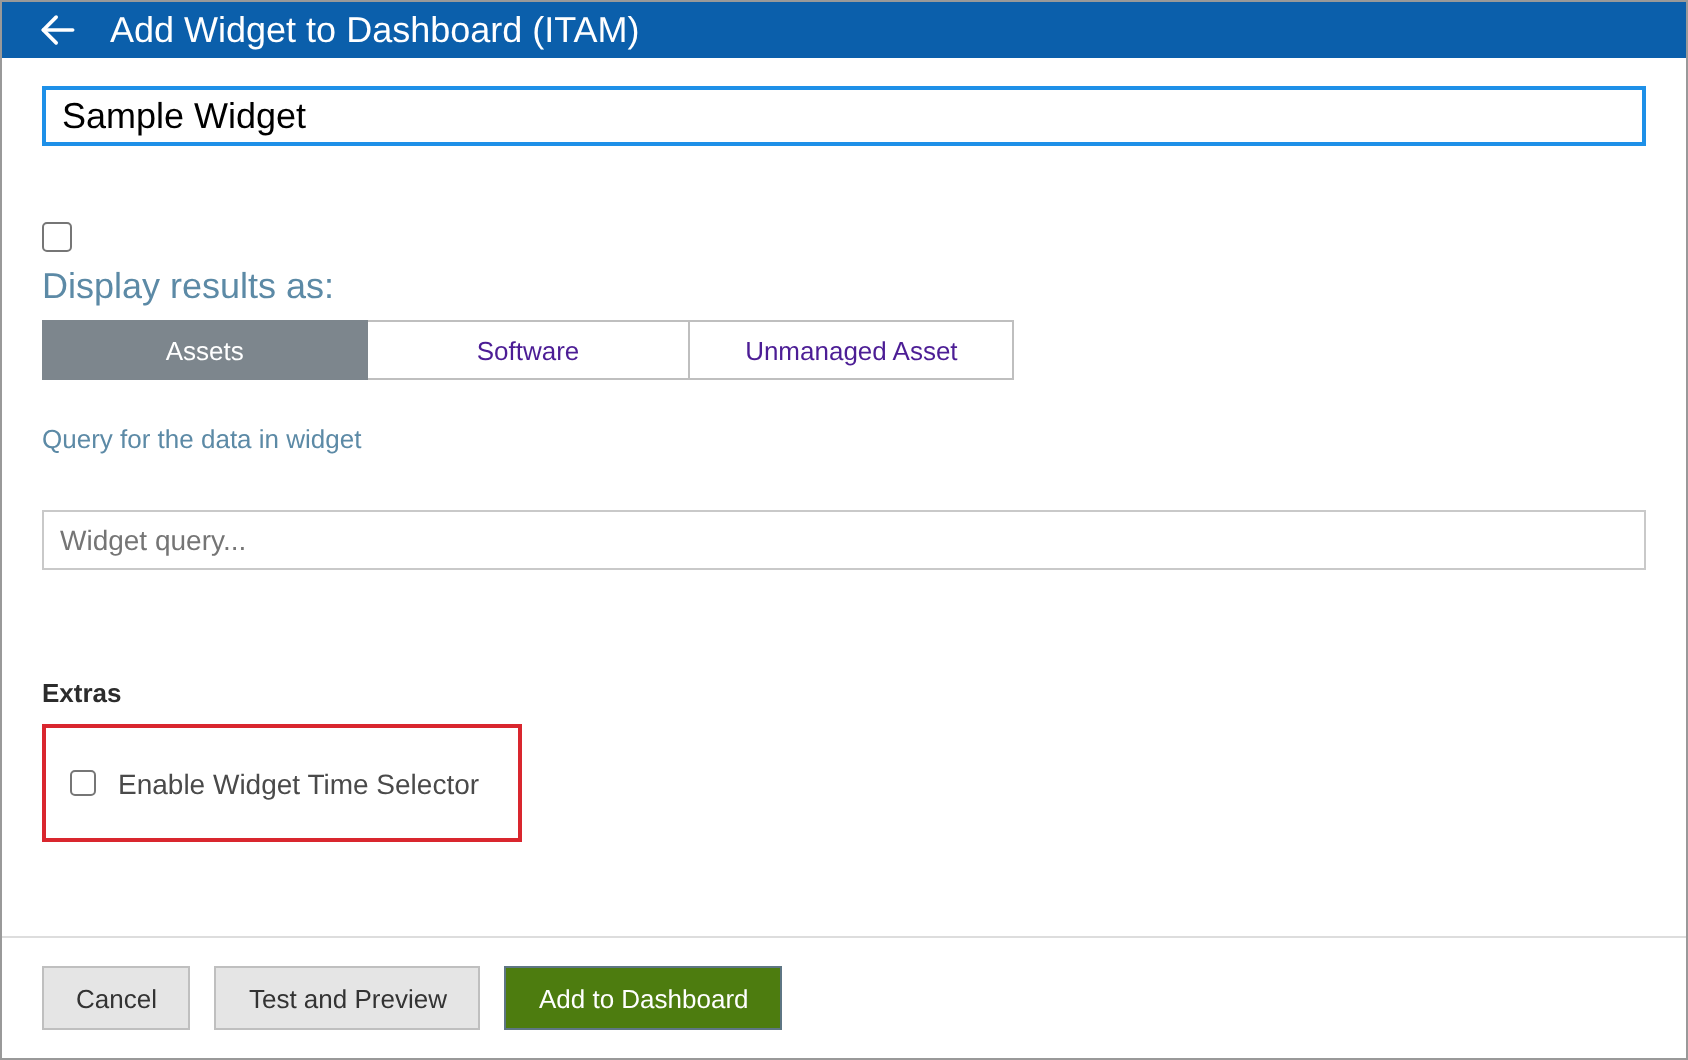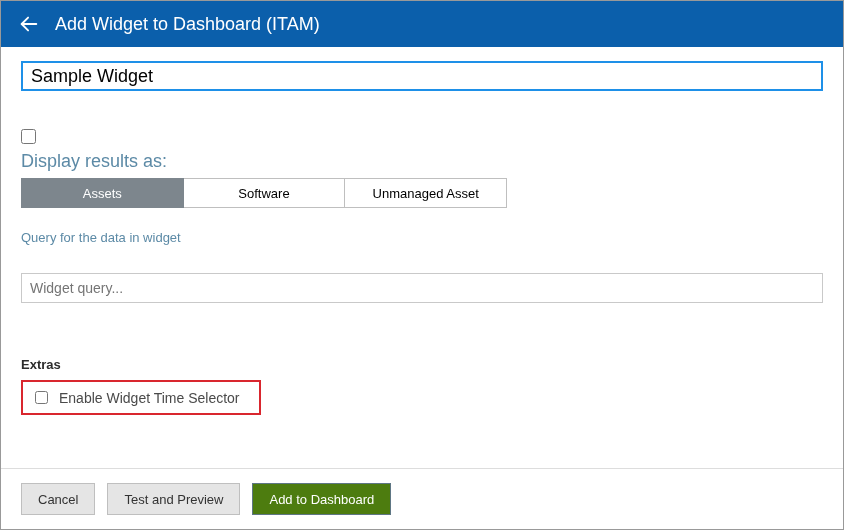--- a/index.html
+++ b/index.html
@@ -14,21 +14,21 @@
     width: 844px;
     height: 530px;
     border: 1px solid #999;
     background: #fff;
     display: flex;
     flex-direction: column;
   }
   .titlebar {
     background: #0b5fab;
     color: #fff;
-    height: 46px;
+    height: 28px;
     display: flex;
     align-items: center;
     padding: 0 14px;
     gap: 12px;
   }
   .titlebar .back {
     display: inline-flex;
     align-items: center;
     justify-content: center;
     width: 28px;
@@ -77,21 +77,21 @@
   .segmented {
     display: flex;
     margin-top: 6px;
     width: 486px;
   }
   .segmented button {
     flex: 1 1 0;
     height: 30px;
     border: 1px solid #bfbfbf;
     background: #fff;
-    color: #000000;
+    color: #4c1d95;
     font-size: 13px;
     cursor: pointer;
     font-family: inherit;
   }
   .segmented button + button { border-left: none; }
   .segmented button.active {
     background: #7d868d;
     color: #ffffff;
     border-color: #7d868d;
     font-weight: 400;
@@ -114,21 +114,21 @@
   }
   .extras-heading {
     font-weight: 700;
     font-size: 13px;
     color: #2c2c2c;
     margin-top: 54px;
     margin-bottom: 8px;
   }
   .highlight-box {
     border: 2px solid #d9262e;
-    padding: 6px 8px;
+    padding: 18px 8px;
     width: 240px;
     display: flex;
     align-items: center;
     gap: 8px;
     color: #4a4a4a;
   }
   .footer {
     border-top: 1px solid #ddd;
     padding: 14px 20px;
     display: flex;

